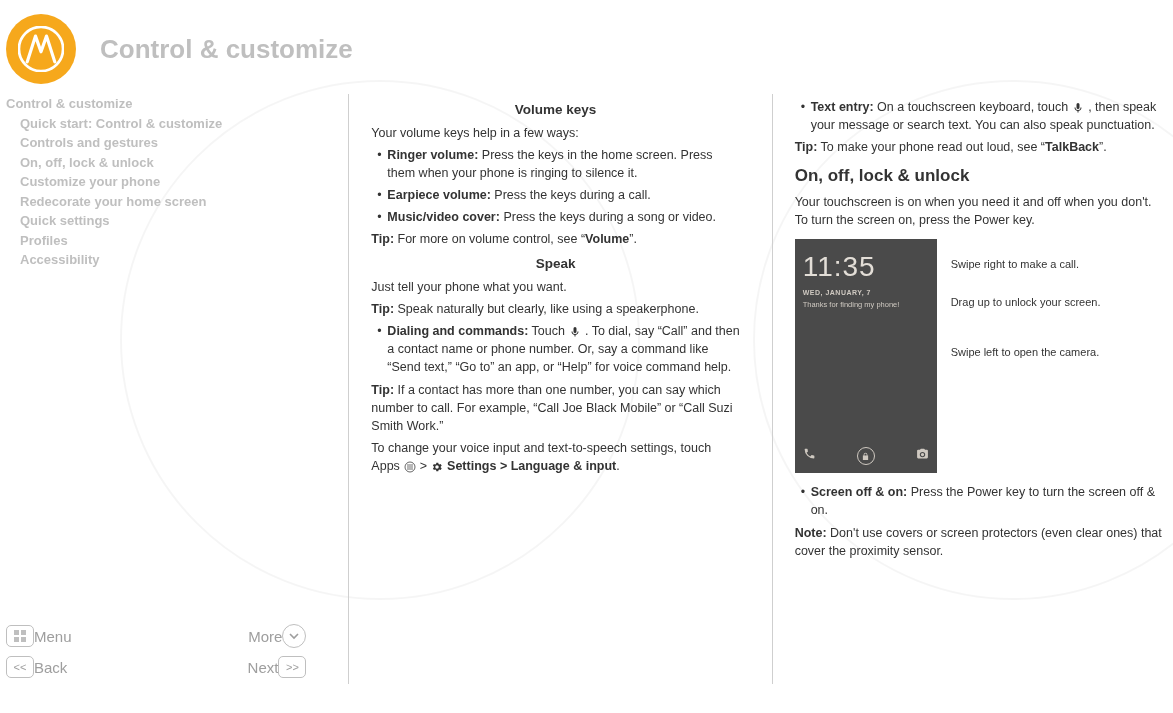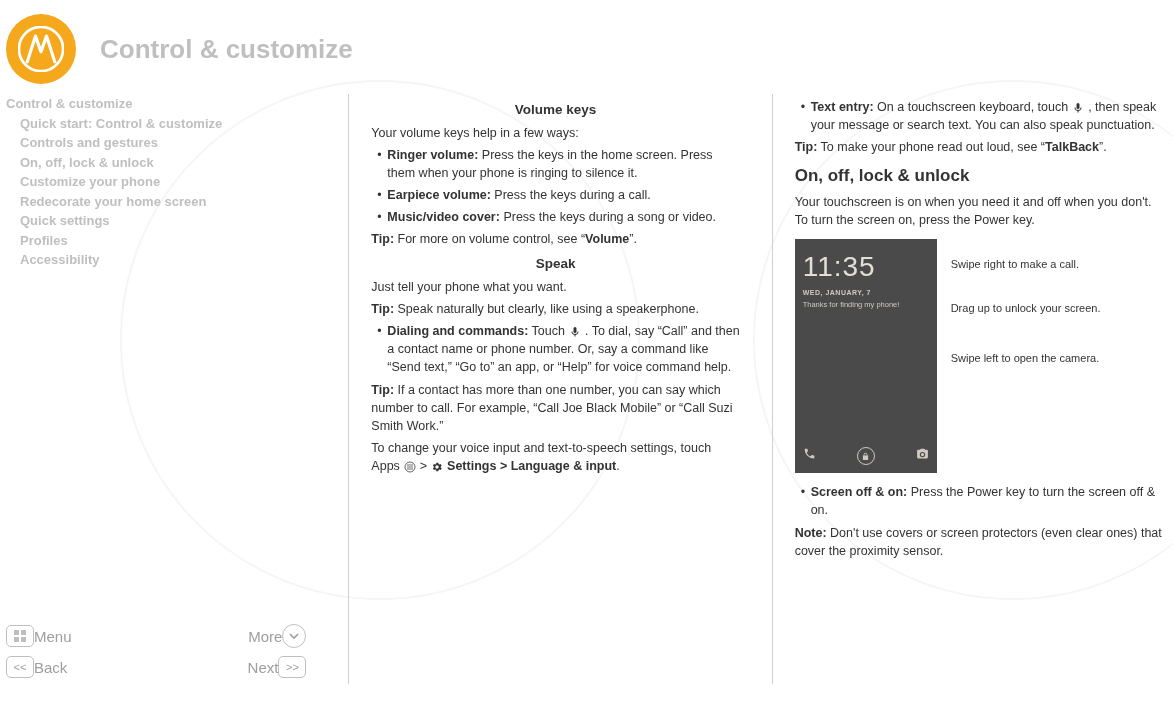--- a/index.html
+++ b/index.html
@@ -350,21 +350,21 @@
                 <path fill="#cfc9c1" d="M17 9V7a5 5 0 0 0-10 0v2H5v12h14V9zm-8 0V7a3 3 0 0 1 6 0v2z"></path>
               </svg>
             </span>
           <span><svg width="13" height="13" viewBox="0 0 24 24">
                 <path fill="#cfc9c1" d="M20 5h-3.2l-1.8-2h-6L7.2 5H4a2 2 0 0 0-2 2v12a2 2 0 0 0 2 2h16a2 2 0 0 0 2-2V7a2 2 0 0 0-2-2zm-8 14a5 5 0 1 1 5-5 5 5 0 0 1-5 5zm0-8a3 3 0 1 0 3 3 3 3 0 0 0-3-3z"></path>
               </svg></span>
         </div>
       </div>
       <div class="callouts">
         <div class="callout" style="margin-top:18px">Swipe right to make a call.</div>
-        <div class="callout" style="margin-top:14px">Drag up to unlock your screen.</div>
+        <div class="callout" style="margin-top:8px">Drag up to unlock your screen.</div>
         <div class="callout" style="margin-top:20px">Swipe left to open the camera.</div>
       </div>
     </div>
 
     <div class="bullet">
         <div class="dot"></div>
         <div class="btext"><strong>Screen off &amp; on:</strong><span> Press the Power key to turn the screen off &amp; on.</span></div>
       </div>
     <p class="tip"><strong>Note:</strong><span> Don't use covers or screen protectors (even clear ones) that cover the proximity sensor.</span></p>
   </div>

